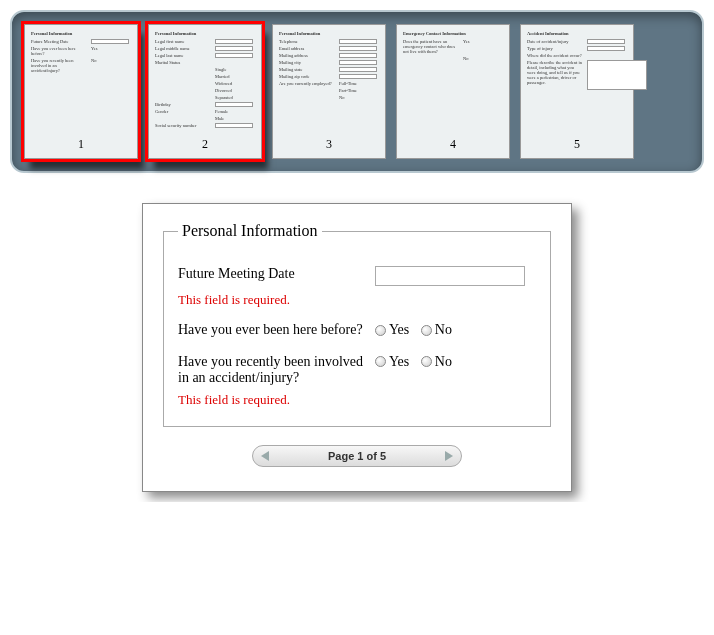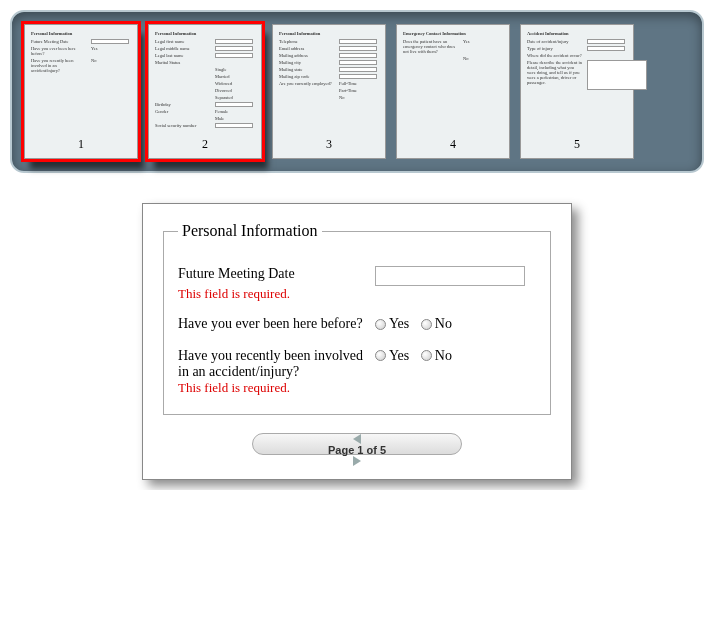--- a/index.html
+++ b/index.html
@@ -78,20 +78,21 @@
   }
   .txtin {
     width: 150px;
     height: 20px;
     border: 1px solid #aaa;
     background: #fff;
   }
   .err {
     color: #d00;
     font-size: 13px;
+    margin-top: 6px;
   }
   .radio {
     display: inline-flex;
     align-items: center;
     margin-right: 8px;
     font-size: 14px;
   }
   .radio .dot {
     width: 11px; height: 11px; border-radius: 50%;
     border: 1px solid #888;
@@ -106,21 +107,20 @@
     border: 1px solid #aaa;
     border-radius: 11px;
     display: flex;
     align-items: center;
     justify-content: space-between;
     padding: 0 8px;
     font-size: 11px;
     font-weight: bold;
     font-family: Arial, sans-serif;
     color: #333;
-    flex-direction: column;
   }
   .pager .arrow {
     width: 0; height: 0;
     border-top: 5px solid transparent;
     border-bottom: 5px solid transparent;
     cursor: pointer;
   }
   .pager .arrow.left { border-right: 8px solid #9aa; }
   .pager .arrow.right { border-left: 8px solid #9aa; }
   .tarea { width: 60px; height: 30px; background:#fff; border:1px solid #999; }

